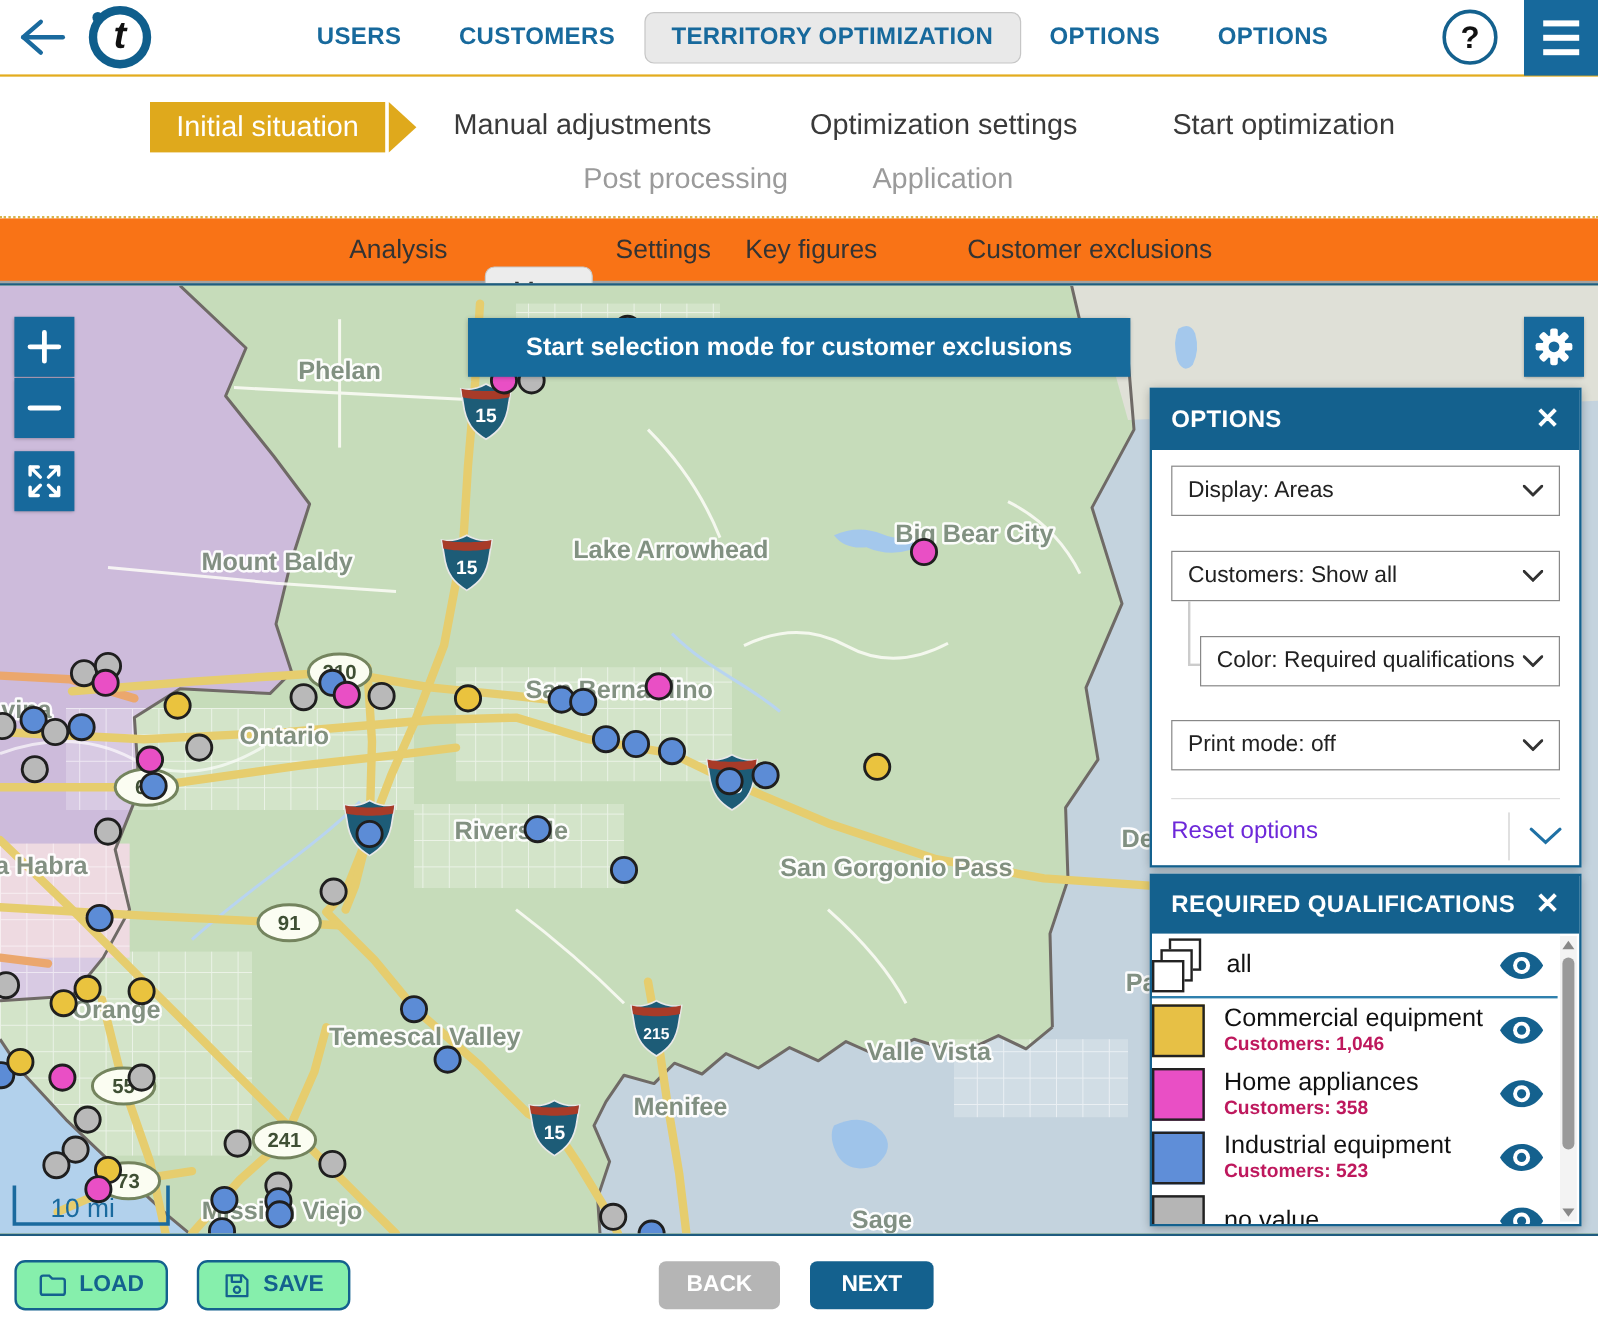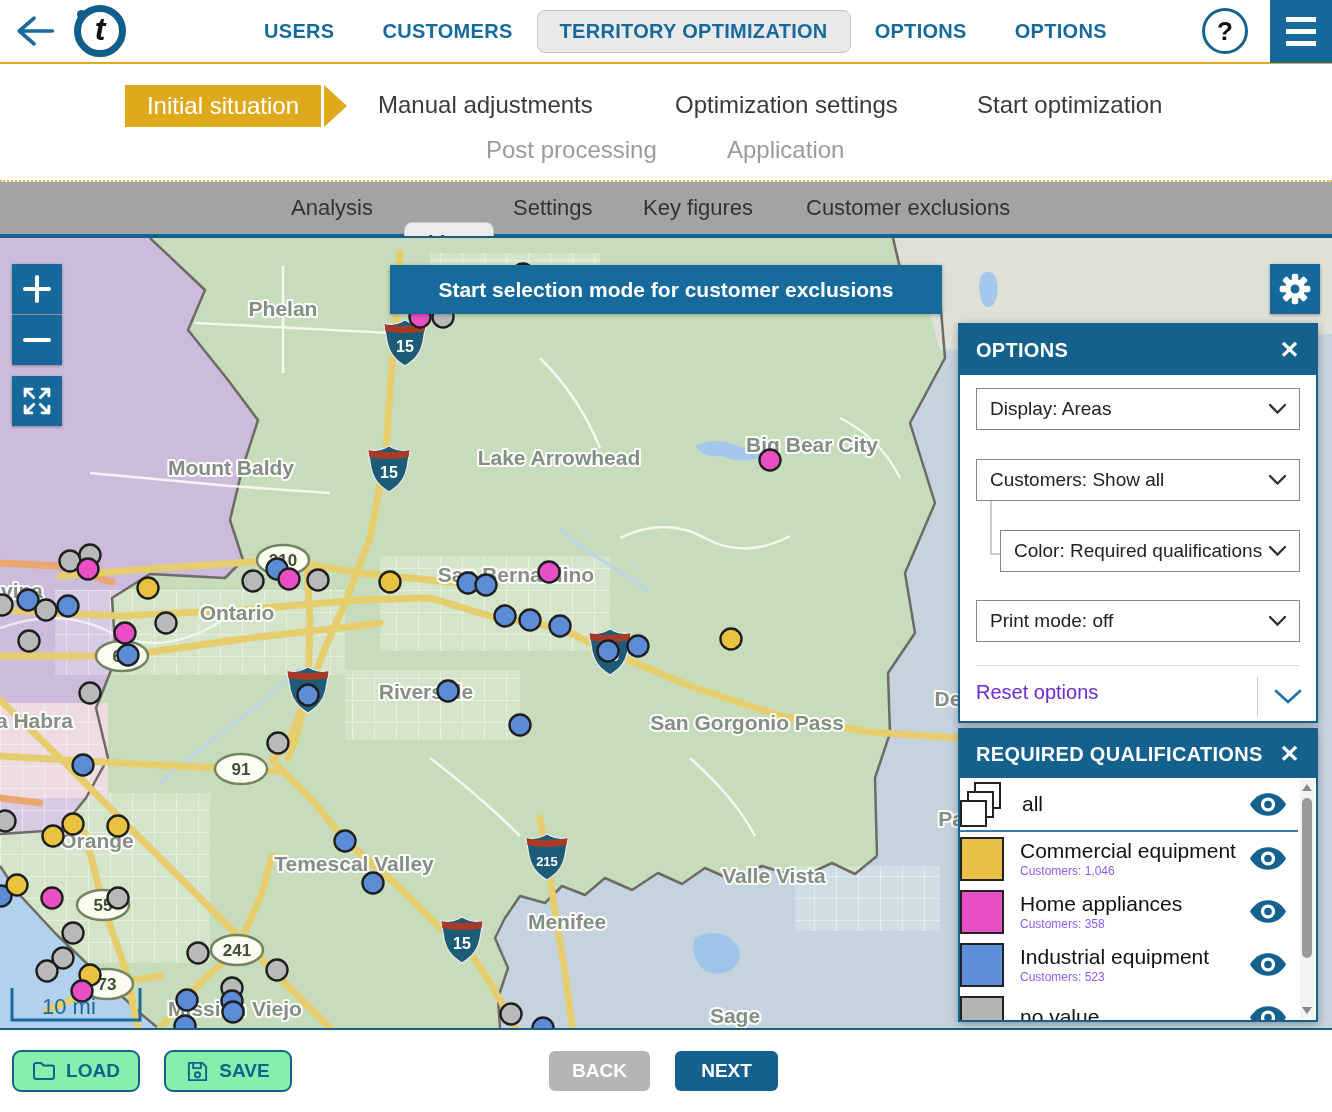--- a/index.html
+++ b/index.html
@@ -21,21 +21,21 @@
   .burger i { width:30px; height:5px; background:#fff; display:block; }
 
   
   .workflow { position:relative; height:118px; background:#fff; border-bottom:2px dotted #d8b54a; }
   .step { position:absolute; font-size:24px; color:#3a3a3a; cursor:pointer; white-space:nowrap; }
   .step.done { color:#9b9b9b; }
   .step-active { position:absolute; left:125px; top:21px; width:196px; height:42px; background:#dfa91c; color:#fff; font-size:24px; text-align:center; line-height:42px; }
   .step-arrow { position:absolute; left:324px; top:21px; width:0; height:0; border-top:21px solid transparent; border-bottom:21px solid transparent; border-left:23px solid #dfa91c; }
 
   
-  .tabs { position:relative; height:54px; background:#a3a3a3; border-bottom:2px solid #0369a1; }
+  .tabs { position:relative; height:54px; background:#f97316; border-bottom:2px solid #a3a3a3; }
   .tab { position:absolute; top:13px; font-size:22px; color:#333; cursor:pointer; white-space:nowrap; }
   .tab-active { position:absolute; top:6px; height:42px; background:#ececec; border:1px solid #c9c9c9; border-radius:8px; font-size:22px; color:#333; display:flex; align-items:center; justify-content:center; cursor:pointer; }
 
   
   .map { position:relative; width:1332px; height:794px; border-top:2px solid #1f5c80; border-bottom:2px solid #1f5c80; overflow:hidden; background:#c6dcba; }
   .map svg text { font-family:"Liberation Sans", sans-serif; }
   .maplabel { fill:#7e8d7e; font-size:21px; font-weight:600; paint-order:stroke; stroke:#ffffff; stroke-width:4px; stroke-linejoin:round; opacity:.95; }
   .banner { position:absolute; left:390px; top:27px; width:552px; height:49px; background:#176b9c; color:#fff; font-size:21px; font-weight:700; display:flex; align-items:center; justify-content:center; box-shadow:0 1px 4px rgba(0,0,0,.3); cursor:pointer; }
   .sqbtn { position:absolute; width:50px; height:50px; background:#17699c; display:flex; align-items:center; justify-content:center; cursor:pointer; box-shadow:0 1px 3px rgba(0,0,0,.35); }
 
@@ -50,21 +50,21 @@
   .reset-link { position:absolute; left:16px; top:356px; font-size:20px; color:#6d28d9; cursor:pointer; }
   .reset-sep { position:absolute; right:58px; top:352px; width:1px; height:40px; background:#ccc; }
   .reset-chev { position:absolute; right:14px; top:364px; cursor:pointer; }
 
   .qrow { display:flex; align-items:center; height:53px; position:relative; }
   .qrow-all { height:52px; }
   .q-divider { height:2px; background:#2f80ad; margin-right:18px; }
   .swatch { width:44px; height:44px; border:2px solid #222; flex:none; }
   .qtext { margin-left:16px; flex:1; min-width:0; }
   .qlabel { font-size:21px; color:#111; line-height:1.15; }
-  .qsub { font-size:12px; color:#8b5cf6; }
+  .qsub { font-size:16px; color:#be185d;font-weight:bold; }
   .eye { flex:none; margin-right:30px; cursor:pointer; }
   .stack-icon { position:relative; width:46px; height:48px; flex:none; }
   .stack-icon i { position:absolute; width:27px; height:27px; background:#fff; border:2px solid #222; }
   .scrollbar { position:absolute; right:2px; top:50px; bottom:2px; width:14px; background:#f3f3f3; }
   .scroll-thumb { position:absolute; left:2px; top:18px; width:10px; height:160px; background:#9a9a9a; border-radius:5px; }
   .scroll-arrow { position:absolute; left:2px; width:0; height:0; border-left:5px solid transparent; border-right:5px solid transparent; }
   .scroll-up { top:4px; border-bottom:7px solid #888; }
   .scroll-down { bottom:4px; border-top:7px solid #888; }
 
   
@@ -109,21 +109,21 @@
     <div class="step" style="left:675px; top:27px;">Optimization settings</div>
     <div class="step" style="left:977px; top:27px;">Start optimization</div>
     <div class="step done" style="left:486px; top:72px;">Post processing</div>
     <div class="step done" style="left:727px; top:72px;">Application</div>
   </div>
 
   <div class="tabs">
     <div class="tab" style="left:291px;">Analysis</div>
     <div class="tab-active" style="left:404px; width:90px;margin-top:34px;">Map</div>
     <div class="tab" style="left:513px;">Settings</div>
-    <div class="tab" style="left:643px;">Key figures</div>
+    <div class="tab" style="left:621px;">Key figures</div>
     <div class="tab" style="left:806px;">Customer exclusions</div>
   </div>
 
   <div class="map">
     <svg id="mapsvg" width="1332" height="790" viewBox="0 0 1332 790">
       <defs>
         <pattern id="grid" width="22" height="22" patternUnits="userSpaceOnUse">
           <rect width="22" height="22" fill="rgba(255,255,255,0.22)"></rect>
           <path d="M0 0 H22 M0 0 V22" stroke="rgba(255,255,255,0.55)" stroke-width="1.6" fill="none"></path>
         </pattern>

